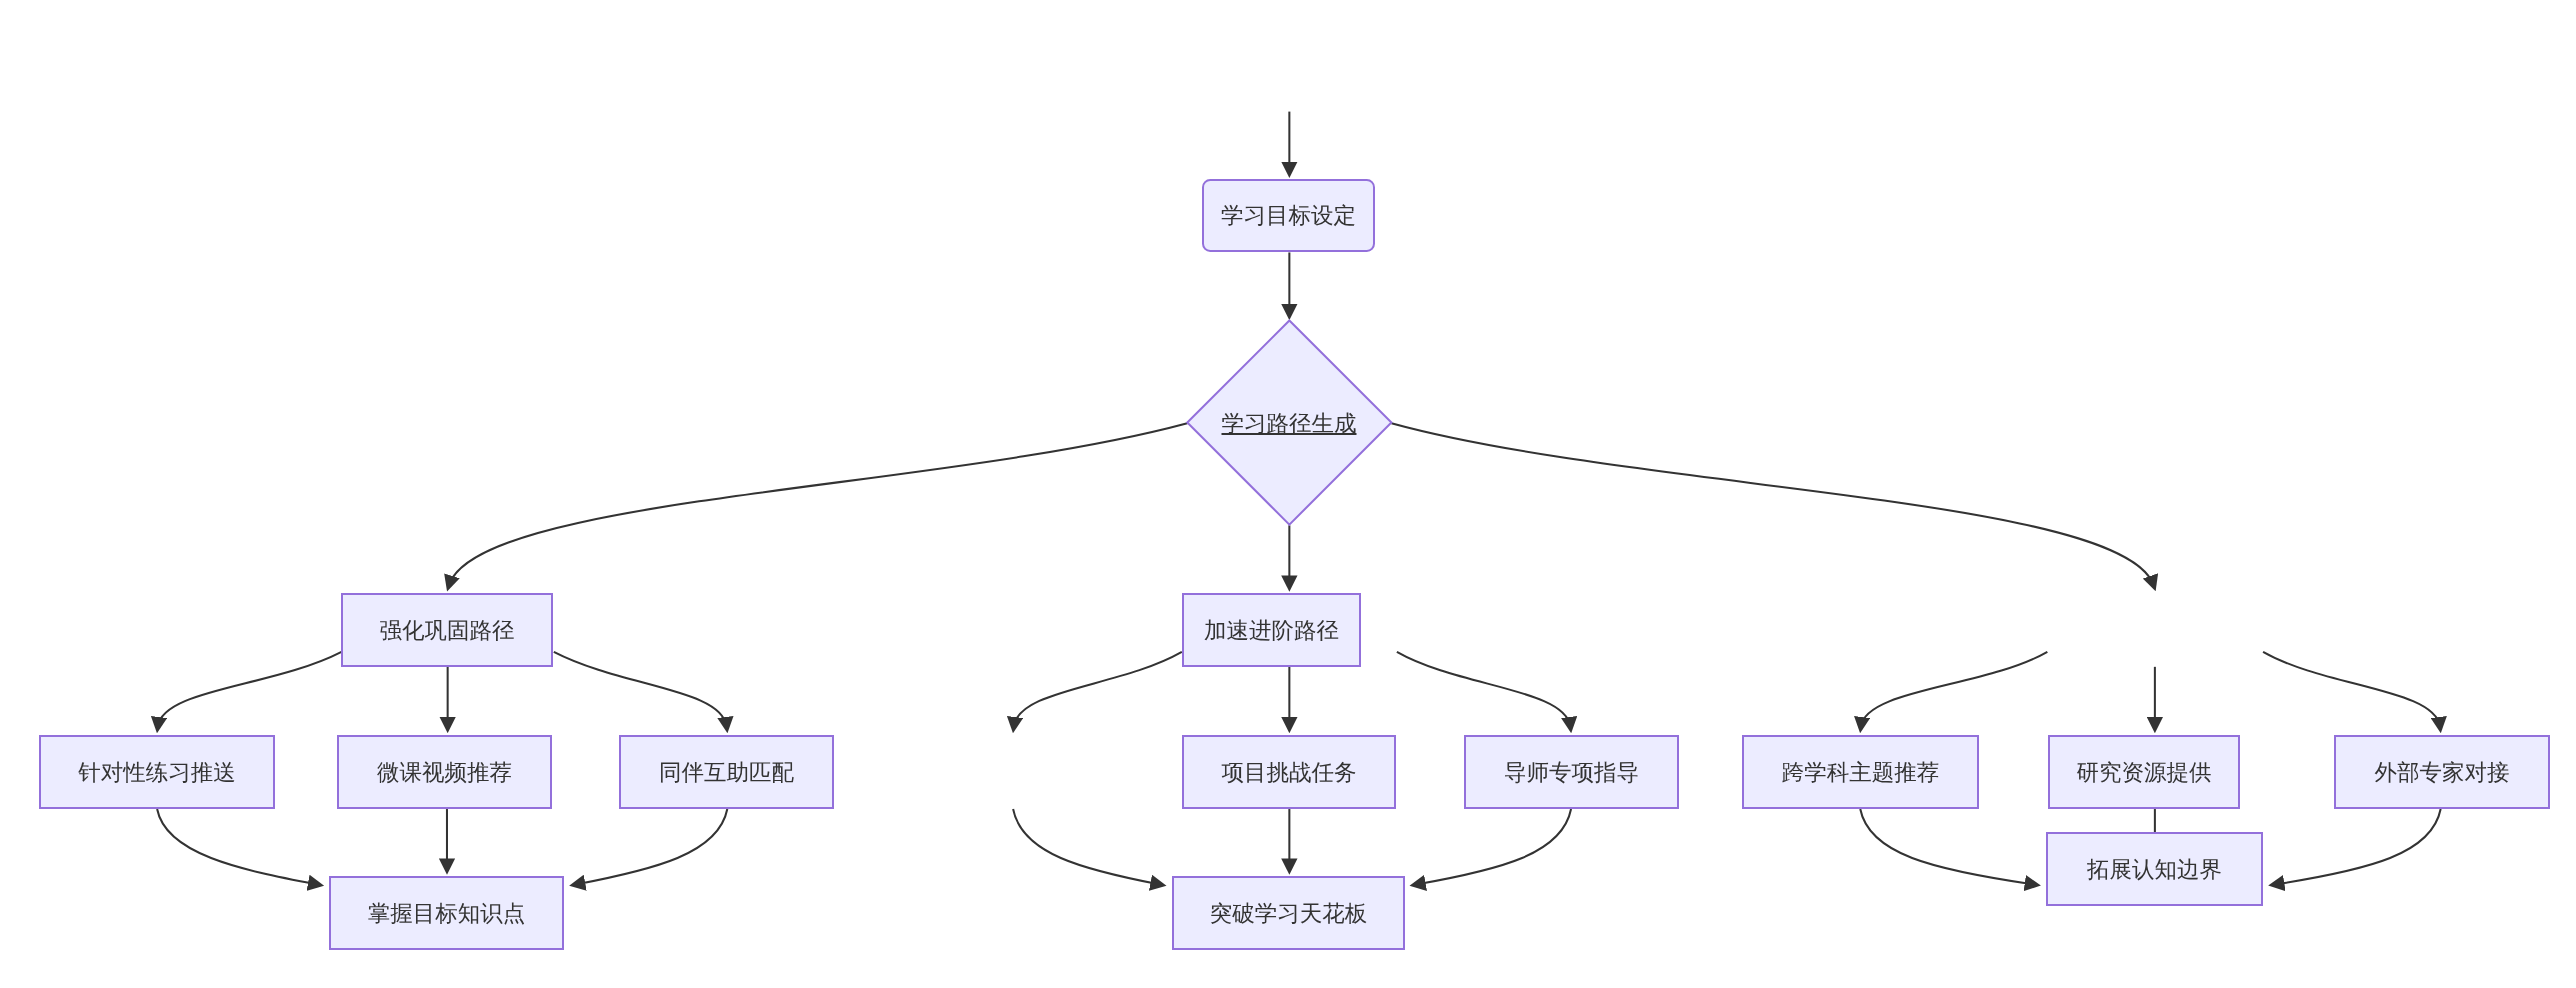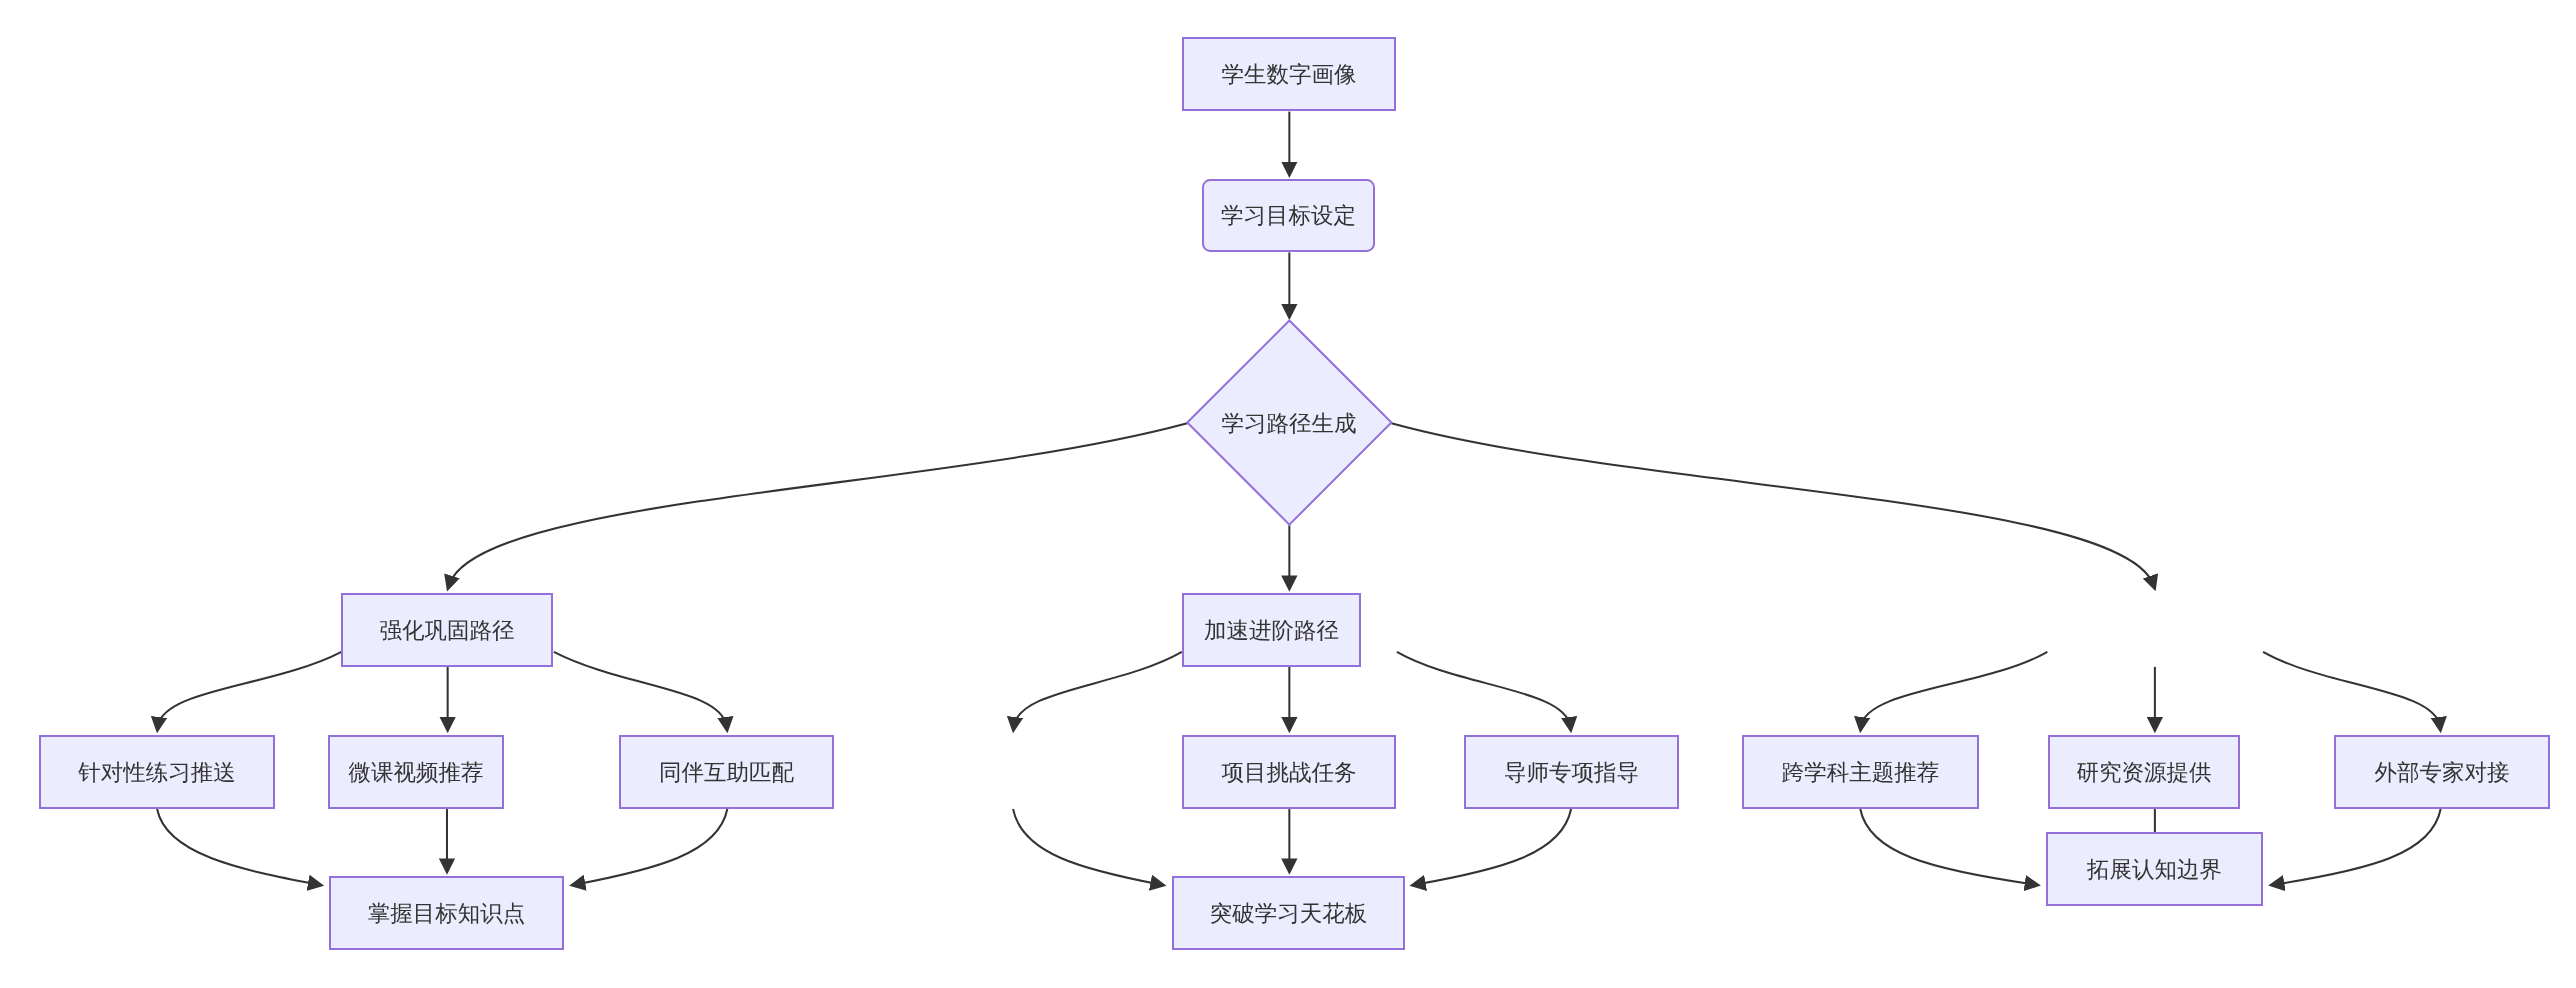--- a/index.html
+++ b/index.html
@@ -4,21 +4,21 @@
 <style>
   html,body{margin:0;padding:0;background:#ffffff;}
   .canvas{position:relative;width:2576px;height:988px;background:#ffffff;overflow:hidden;
           font-family:"DejaVu Sans","Liberation Sans",sans-serif;color:#333333;}
   .edges{position:absolute;left:0;top:0;}
   .node{position:absolute;box-sizing:border-box;background:#ECECFF;border:2px solid #9370DB;
         display:flex;align-items:center;justify-content:center;text-align:center;
         font-size:22.5px;line-height:1.2;color:#333333;}
   .node.rounded{border-radius:8.2px;}
   .diamond-label{position:absolute;display:flex;align-items:center;justify-content:center;
-        font-size:22.5px;color:#333333;}
+        font-size:22.5px;color:#333333;text-decoration:underline;}
 </style>
 </head>
 <body>
 
 <div class="canvas">
 
   <svg class="edges" width="2576" height="988" viewBox="0 0 3784 1452">
     <defs>
       <marker id="arrow" viewBox="0 0 10 10" refX="6" refY="5" markerWidth="24" markerHeight="24" markerUnits="userSpaceOnUse" orient="auto">
         <path d="M0,0 L10,5 L0,10 z" fill="#333333"></path>
@@ -48,23 +48,20 @@
       <path d="M3008,958 C2917,1010 2741,1012 2734,1068" marker-end="url(#arrow)"></path>
       <path d="M3166,980 L3166,1068" marker-end="url(#arrow)"></path>
       <path d="M3325,958 C3416,1010 3578,1012 3585,1068" marker-end="url(#arrow)"></path>
       <path d="M2733,1189 C2746,1255 2838,1278 2989,1300" marker-end="url(#arrow)"></path>
       <path d="M3166,1189 L3166,1276" marker-end="url(#arrow)"></path>
       <path d="M3586,1189 C3573,1255 3482,1278 3342,1300" marker-end="url(#arrow)"></path>
     </g>
     <polygon points="1744,621 1894,471 2044,621 1894,771" fill="#ECECFF" stroke="#9370DB" stroke-width="3"></polygon>
   </svg>
 
-  <div class="node" style="left:1182px;top:37px;width:214px;height:74px">
-    <span>学生数字画像</span>
-  </div>
 
   <div class="node rounded" style="left:1202px;top:179px;width:173px;height:73px">
     <span>学习目标设定</span>
   </div>
 
   <div class="diamond-label" style="left:1187px;top:386px;width:204px;height:74px">
     <span>学习路径生成</span>
   </div>
 
   <div class="node" style="left:341px;top:593px;width:212px;height:74px">
@@ -73,21 +70,21 @@
 
   <div class="node" style="left:1182px;top:593px;width:179px;height:74px">
     <span>加速进阶路径</span>
   </div>
 
 
   <div class="node" style="left:39px;top:735px;width:236px;height:74px">
     <span>针对性练习推送</span>
   </div>
 
-  <div class="node" style="left:328px;top:735px;width:176px;height:74px">
+  <div class="node" style="left:337px;top:735px;width:215px;height:74px">
     <span>微课视频推荐</span>
   </div>
 
   <div class="node" style="left:619px;top:735px;width:215px;height:74px">
     <span>同伴互助匹配</span>
   </div>
 
 
   <div class="node" style="left:1182px;top:735px;width:214px;height:74px">
     <span>项目挑战任务</span>

